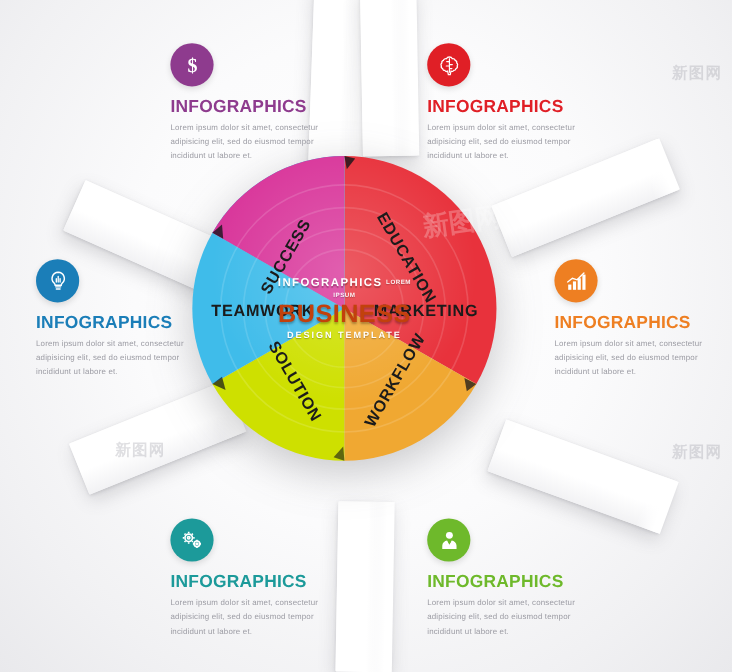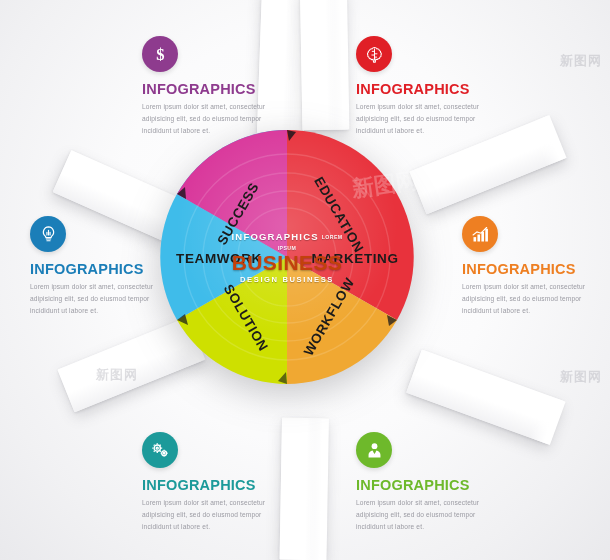--- a/index.html
+++ b/index.html
@@ -142,21 +142,21 @@
       <text class="seg-label" transform="translate(90,198) rotate(60)" text-anchor="middle">SOLUTION</text>
       <text class="seg-label" transform="translate(67,141) rotate(0)" text-anchor="middle">TEAMWORK</text>
       <text class="seg-label" transform="translate(90,94) rotate(-60)" text-anchor="middle">SUCCESS</text>
     </svg>
 
     <div id="hub">
       <div class="l1">
         <span>INFOGRAPHICS</span><small>LOREM IPSUM</small>
       </div>
       <div class="l2">BUSINESS</div>
-      <div class="l3">DESIGN BUSINESS</div>
+      <div class="l3">DESIGN TEMPLATE</div>
     </div>
   </div>
 
   <div class="callout" style="left:142px;top:36px;">
     <div class="icon" style="background:#8E3B8E;">
       <svg width="21" height="21" viewBox="0 0 24 24" aria-hidden="true">
         <text x="12" y="18" text-anchor="middle" font-size="19" font-weight="bold" fill="#fff" font-family="Liberation Serif, serif">$</text>
       </svg>
     </div>
     <h3 style="color:#8E3B8E;">INFOGRAPHICS</h3>

